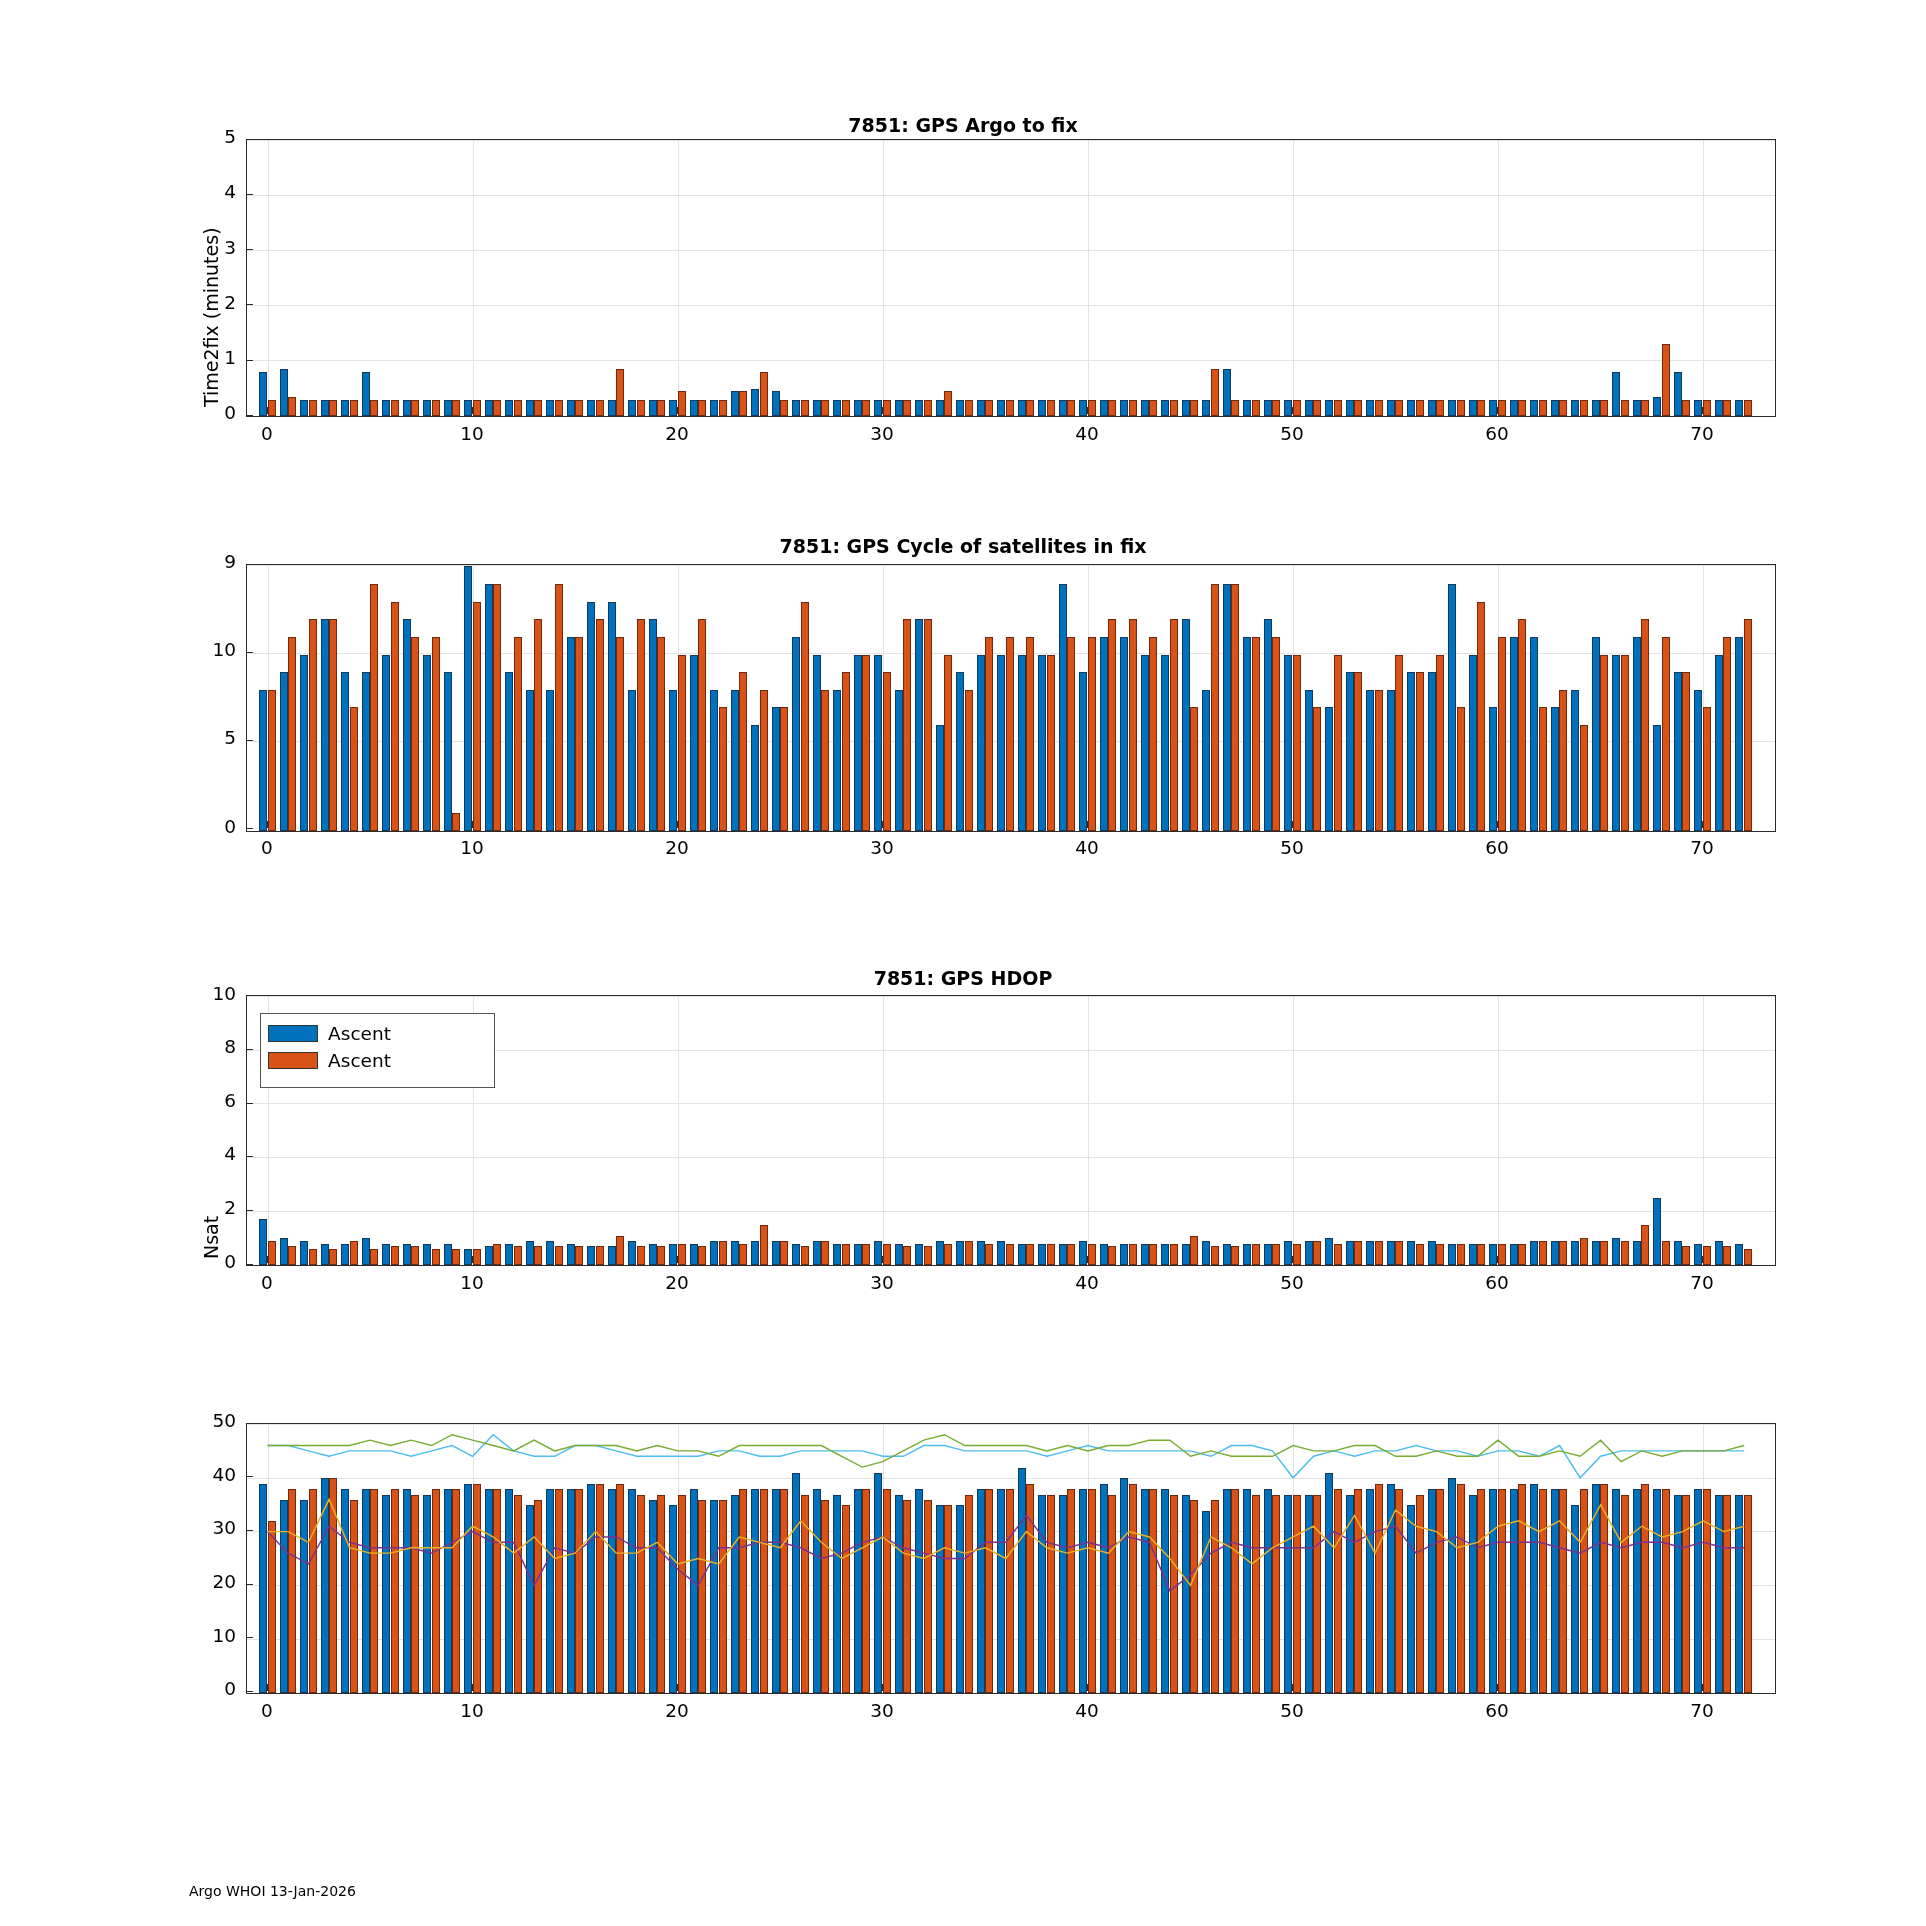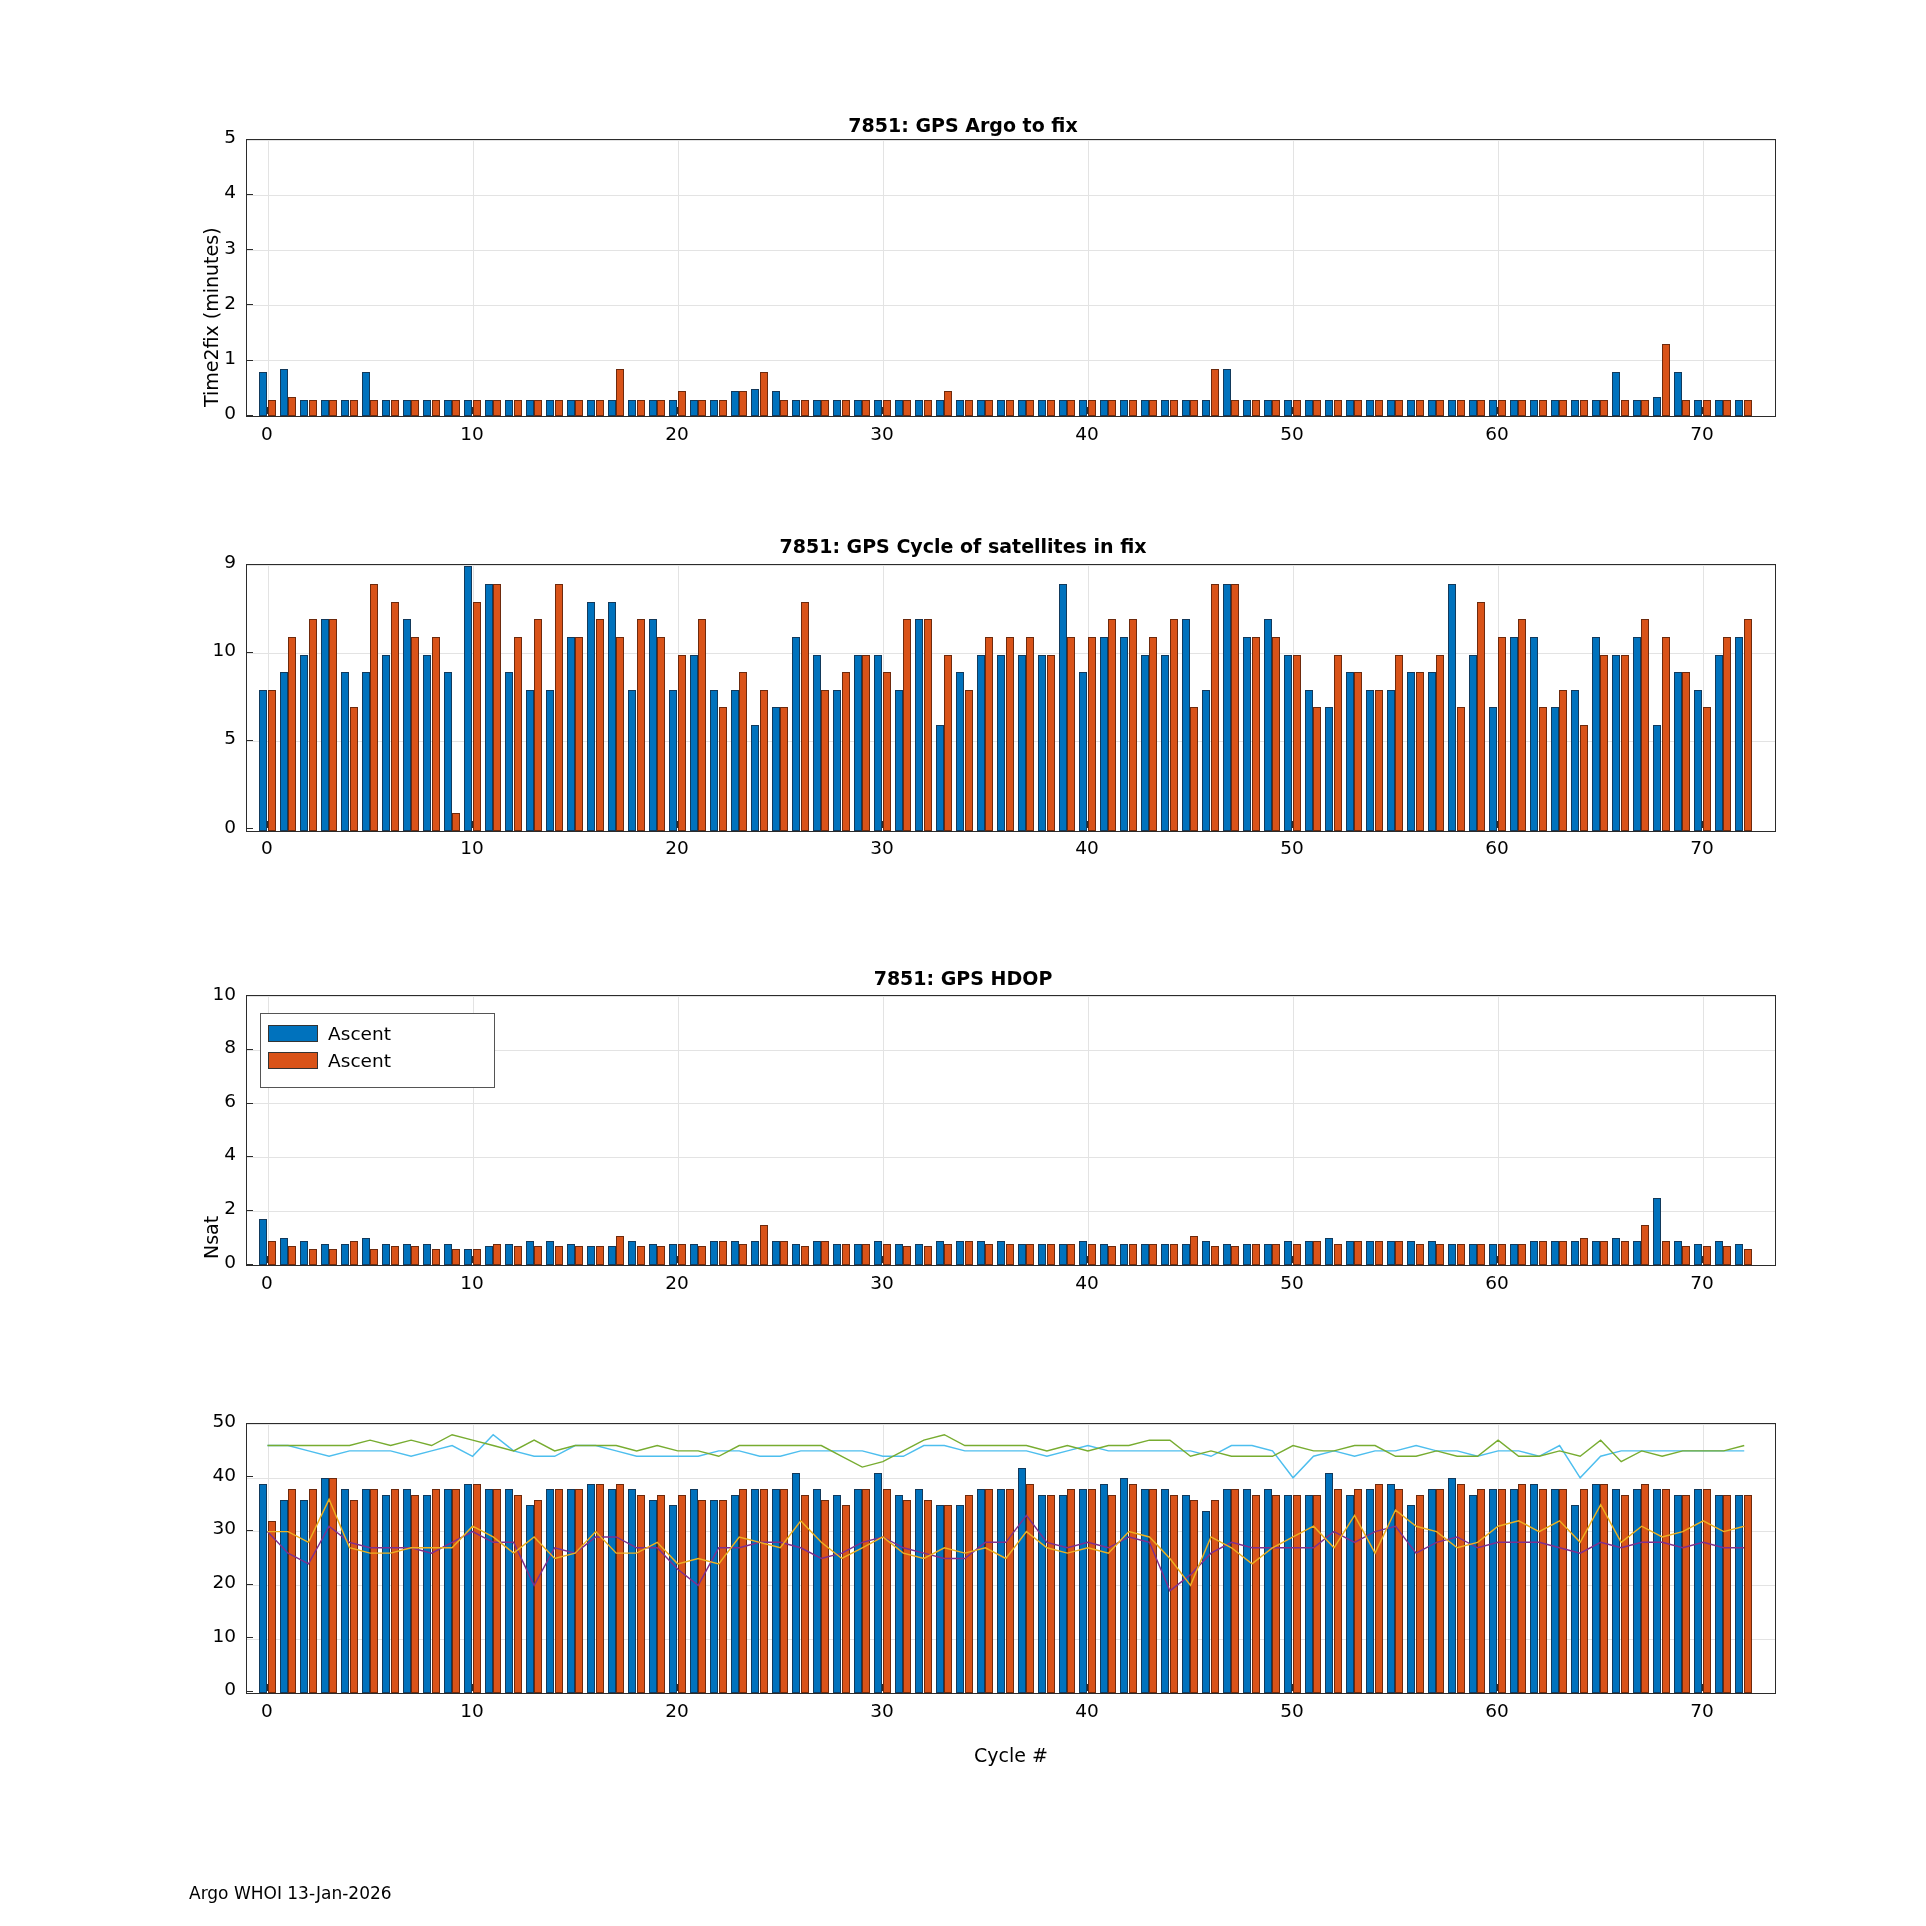--- a/index.html
+++ b/index.html
@@ -113,21 +113,21 @@
     margin-right: 10px;
     border: 0.7px solid #333;
     box-sizing: border-box;
   }
   .legend-label {
     font-size: 18.5px;
     color: #000;
   }
   .footer {
     position: absolute;
-    font-size: 17px;
+    font-size: 14px;
     color: #000;
   }
   svg.lines {
     position: absolute;
     left: 0; top: 0;
     width: 100%;
     height: 100%;
     overflow: visible;
   }
 </style>
@@ -884,21 +884,20 @@
         <div class="bar ascent" style="left: 1456px; width: 8.4px; height: 204px;"></div>
         <div class="bar ascent" style="left: 1476px; width: 8.4px; height: 198px;"></div>
         <div class="bar ascent" style="left: 1497px; width: 8.4px; height: 198px;"></div>
         <svg class="lines" viewBox="0 0 2141 376" preserveAspectRatio="none">
           <path d="M28.7 30.1 L57.5 30.1 L86.2 37.6 L115.0 45.1 L143.7 37.6 L172.4 37.6 L201.2 37.6 L229.9 45.1 L258.6 37.6 L287.4 30.1 L316.1 45.1 L344.9 15.0 L373.6 37.6 L402.3 45.1 L431.1 45.1 L459.8 30.1 L488.6 30.1 L517.3 37.6 L546.0 45.1 L574.8 45.1 L603.5 45.1 L632.2 45.1 L661.0 37.6 L689.7 37.6 L718.5 45.1 L747.2 45.1 L775.9 37.6 L804.7 37.6 L833.4 37.6 L862.1 37.6 L890.9 45.1 L919.6 45.1 L948.4 30.1 L977.1 30.1 L1005.8 37.6 L1034.6 37.6 L1063.3 37.6 L1092.1 37.6 L1120.8 45.1 L1149.5 37.6 L1178.3 30.1 L1207.0 37.6 L1235.7 37.6 L1264.5 37.6 L1293.2 37.6 L1322.0 37.6 L1350.7 45.1 L1379.4 30.1 L1408.2 30.1 L1436.9 37.6 L1465.7 75.2 L1494.4 45.1 L1523.1 37.6 L1551.9 45.1 L1580.6 37.6 L1609.3 37.6 L1638.1 30.1 L1666.8 37.6 L1695.6 37.6 L1724.3 45.1 L1753.0 37.6 L1781.8 37.6 L1810.5 45.1 L1839.2 30.1 L1868.0 75.2 L1896.7 45.1 L1925.5 37.6 L1954.2 37.6 L1982.9 37.6 L2011.7 37.6 L2040.4 37.6 L2069.2 37.6 L2097.9 37.6" fill="none" stroke="#4dbeee" stroke-width="2"></path>
           <path d="M28.7 30.1 L57.5 30.1 L86.2 30.1 L115.0 30.1 L143.7 30.1 L172.4 22.6 L201.2 30.1 L229.9 22.6 L258.6 30.1 L287.4 15.0 L316.1 22.6 L344.9 30.1 L373.6 37.6 L402.3 22.6 L431.1 37.6 L459.8 30.1 L488.6 30.1 L517.3 30.1 L546.0 37.6 L574.8 30.1 L603.5 37.6 L632.2 37.6 L661.0 45.1 L689.7 30.1 L718.5 30.1 L747.2 30.1 L775.9 30.1 L804.7 30.1 L833.4 45.1 L862.1 60.2 L890.9 52.6 L919.6 37.6 L948.4 22.6 L977.1 15.0 L1005.8 30.1 L1034.6 30.1 L1063.3 30.1 L1092.1 30.1 L1120.8 37.6 L1149.5 30.1 L1178.3 37.6 L1207.0 30.1 L1235.7 30.1 L1264.5 22.6 L1293.2 22.6 L1322.0 45.1 L1350.7 37.6 L1379.4 45.1 L1408.2 45.1 L1436.9 45.1 L1465.7 30.1 L1494.4 37.6 L1523.1 37.6 L1551.9 30.1 L1580.6 30.1 L1609.3 45.1 L1638.1 45.1 L1666.8 37.6 L1695.6 45.1 L1724.3 45.1 L1753.0 22.6 L1781.8 45.1 L1810.5 45.1 L1839.2 37.6 L1868.0 45.1 L1896.7 22.6 L1925.5 52.6 L1954.2 37.6 L1982.9 45.1 L2011.7 37.6 L2040.4 37.6 L2069.2 37.6 L2097.9 30.1" fill="none" stroke="#77ac30" stroke-width="2"></path>
           <path d="M28.7 150.4 L57.5 180.5 L86.2 195.5 L115.0 142.9 L143.7 165.4 L172.4 173.0 L201.2 173.0 L229.9 173.0 L258.6 180.5 L287.4 165.4 L316.1 150.4 L344.9 165.4 L373.6 165.4 L402.3 225.6 L431.1 173.0 L459.8 180.5 L488.6 157.9 L517.3 157.9 L546.0 173.0 L574.8 173.0 L603.5 203.0 L632.2 225.6 L661.0 173.0 L689.7 173.0 L718.5 165.4 L747.2 165.4 L775.9 173.0 L804.7 188.0 L833.4 180.5 L862.1 165.4 L890.9 157.9 L919.6 173.0 L948.4 180.5 L977.1 188.0 L1005.8 188.0 L1034.6 165.4 L1063.3 165.4 L1092.1 127.8 L1120.8 165.4 L1149.5 173.0 L1178.3 165.4 L1207.0 173.0 L1235.7 157.9 L1264.5 165.4 L1293.2 233.1 L1322.0 210.6 L1350.7 180.5 L1379.4 165.4 L1408.2 173.0 L1436.9 173.0 L1465.7 173.0 L1494.4 173.0 L1523.1 150.4 L1551.9 165.4 L1580.6 150.4 L1609.3 142.9 L1638.1 180.5 L1666.8 165.4 L1695.6 157.9 L1724.3 173.0 L1753.0 165.4 L1781.8 165.4 L1810.5 165.4 L1839.2 173.0 L1868.0 180.5 L1896.7 165.4 L1925.5 173.0 L1954.2 165.4 L1982.9 165.4 L2011.7 173.0 L2040.4 165.4 L2069.2 173.0 L2097.9 173.0" fill="none" stroke="#7e2f8e" stroke-width="2"></path>
           <path d="M28.7 150.4 L57.5 150.4 L86.2 165.4 L115.0 105.3 L143.7 173.0 L172.4 180.5 L201.2 180.5 L229.9 173.0 L258.6 173.0 L287.4 173.0 L316.1 142.9 L344.9 157.9 L373.6 180.5 L402.3 157.9 L431.1 188.0 L459.8 180.5 L488.6 150.4 L517.3 180.5 L546.0 180.5 L574.8 165.4 L603.5 195.5 L632.2 188.0 L661.0 195.5 L689.7 157.9 L718.5 165.4 L747.2 173.0 L775.9 135.4 L804.7 165.4 L833.4 188.0 L862.1 173.0 L890.9 157.9 L919.6 180.5 L948.4 188.0 L977.1 173.0 L1005.8 180.5 L1034.6 173.0 L1063.3 188.0 L1092.1 150.4 L1120.8 173.0 L1149.5 180.5 L1178.3 173.0 L1207.0 180.5 L1235.7 150.4 L1264.5 157.9 L1293.2 188.0 L1322.0 225.6 L1350.7 157.9 L1379.4 173.0 L1408.2 195.5 L1436.9 173.0 L1465.7 157.9 L1494.4 142.9 L1523.1 173.0 L1551.9 127.8 L1580.6 180.5 L1609.3 120.3 L1638.1 142.9 L1666.8 150.4 L1695.6 173.0 L1724.3 165.4 L1753.0 142.9 L1781.8 135.4 L1810.5 150.4 L1839.2 135.4 L1868.0 165.4 L1896.7 112.8 L1925.5 165.4 L1954.2 142.9 L1982.9 157.9 L2011.7 150.4 L2040.4 135.4 L2069.2 150.4 L2097.9 142.9" fill="none" stroke="#edb120" stroke-width="2"></path>
         </svg>
       </div>
-    <div class="xlabel" style="left:246px; top:364px; width:1530px;">Cycle #</div>
   <div class="ytick-label" style="left: 175px; width: 61px; top: 298px;">0</div>
       <div class="tick-mark-y" style="left: 246px; top: 311px;"></div>
       <div class="ytick-label" style="left: 175px; width: 61px; top: 245px;">10</div>
       <div class="tick-mark-y" style="left: 246px; top: 257px;"></div>
       <div class="ytick-label" style="left: 175px; width: 61px; top: 191px;">20</div>
       <div class="tick-mark-y" style="left: 246px; top: 204px;"></div>
       <div class="ytick-label" style="left: 175px; width: 61px; top: 137px;">30</div>
       <div class="tick-mark-y" style="left: 246px; top: 150px;"></div>
       <div class="ytick-label" style="left: 175px; width: 61px; top: 84px;">40</div>
       <div class="tick-mark-y" style="left: 246px; top: 96px;"></div>

